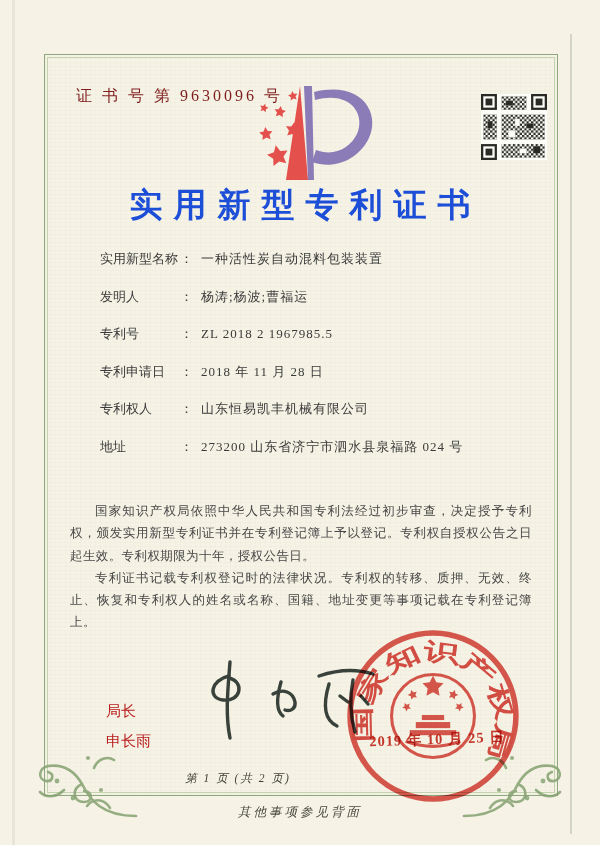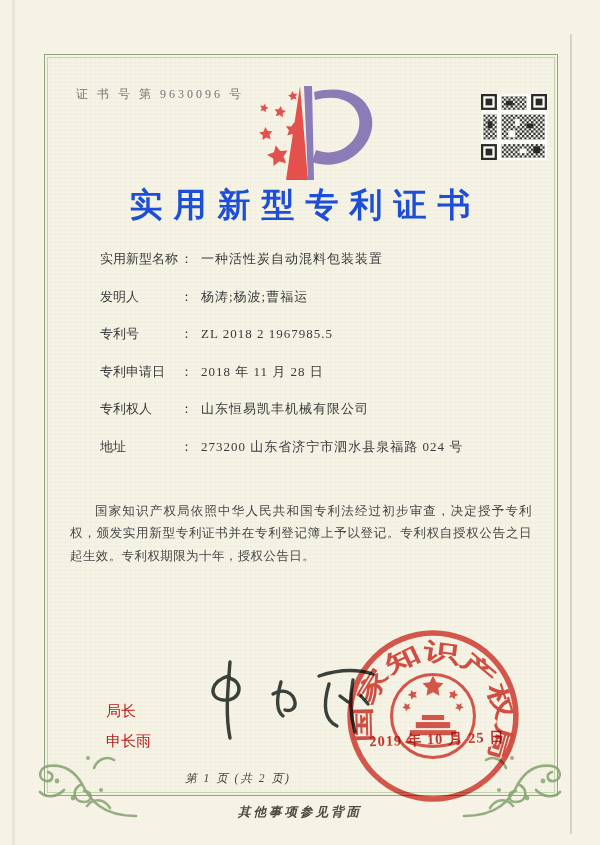--- a/index.html
+++ b/index.html
@@ -15,21 +15,21 @@
   .frame{
     position:absolute;left:44px;top:54px;width:512px;height:740px;
     border:1px solid #8fa77e;
     background:
       repeating-linear-gradient(0deg, rgba(130,165,110,.045) 0 1px, transparent 1px 4px),
       repeating-linear-gradient(90deg, rgba(130,165,110,.035) 0 1px, transparent 1px 5px);
   }
   .frame-inner{position:absolute;inset:2px;border:1px solid #c2d3ae;pointer-events:none;}
 
   .cert-no{
-    position:absolute;left:76px;top:86px;font-size:12px;letter-spacing:3px;color:#737373;
+    position:absolute;left:76px;top:86px;font-size:16px;letter-spacing:3px;color:#7f1d1d;
   }
 
   .logo{position:absolute;left:236px;top:80px;width:172px;height:108px;}
   .qr{position:absolute;left:481px;top:94px;width:66px;height:66px;}
 
   .title{
     position:absolute;left:0;top:183px;width:600px;text-align:center;
     font-size:33px;font-weight:bold;letter-spacing:11px;text-indent:11px;color:#1d4ed8;
   }
 
@@ -55,21 +55,21 @@
   .signature{position:absolute;left:185px;top:652px;width:215px;height:98px;}
 
   .seal{position:absolute;left:343px;top:626px;width:180px;height:180px;mix-blend-mode:multiply;opacity:.92;}
   .seal-date{
     position:absolute;left:348px;top:730px;width:178px;text-align:center;
     color:#cd3a30;font-weight:bold;font-size:14.5px;letter-spacing:1px;transform:rotate(-2deg);
     mix-blend-mode:multiply;
   }
 
   .page-info{position:absolute;left:0;top:771px;width:476px;text-align:center;font-size:11.5px;color:#44443c;letter-spacing:2px;font-style:italic;}
-  .back-note{position:absolute;left:0;top:804px;width:600px;text-align:center;font-size:12.5px;color:#4a4a40;font-style:italic;letter-spacing:3px;font-weight:bold;}
+  .back-note{position:absolute;left:0;top:804px;width:600px;text-align:center;font-size:12.5px;color:#4a4a40;font-style:italic;letter-spacing:3px;}
 
   .ornament{position:absolute;width:118px;height:92px;}
   .ornament.left{left:24px;top:728px;}
   .ornament.right{left:458px;top:728px;transform:scaleX(-1);}
 </style>
 </head>
 <body>
 
 <div class="scan-edge-left"></div>
 <div class="scan-edge"></div>
@@ -184,20 +184,21 @@
   <div class="field-row">
     <span class="lbl">专利权人</span><span class="colon">：</span><span class="val">山东恒易凯丰机械有限公司</span>
   </div>
   <div class="field-row">
     <span class="lbl">地址</span><span class="colon">：</span><span class="val">273200 山东省济宁市泗水县泉福路 024 号</span>
   </div>
 </div>
 
 <div class="paras">
   <p>国家知识产权局依照中华人民共和国专利法经过初步审查，决定授予专利权，颁发实用新型专利证书并在专利登记簿上予以登记。专利权自授权公告之日起生效。专利权期限为十年，授权公告日。</p>
+  <p>专利证书记载专利权登记时的法律状况。专利权的转移、质押、无效、终止、恢复和专利权人的姓名或名称、国籍、地址变更等事项记载在专利登记簿上。</p>
 </div>
 
 <div class="director">
   <div>局长</div>
   <div>申长雨</div>
 </div>
 
 <svg class="signature" viewBox="0 0 215 98">
   <g fill="none" stroke="#39413b" stroke-width="3.4" stroke-linecap="round" stroke-linejoin="round">
     <path d="M44,24 C26,28 22,46 38,48 C56,50 60,30 44,26"></path>

